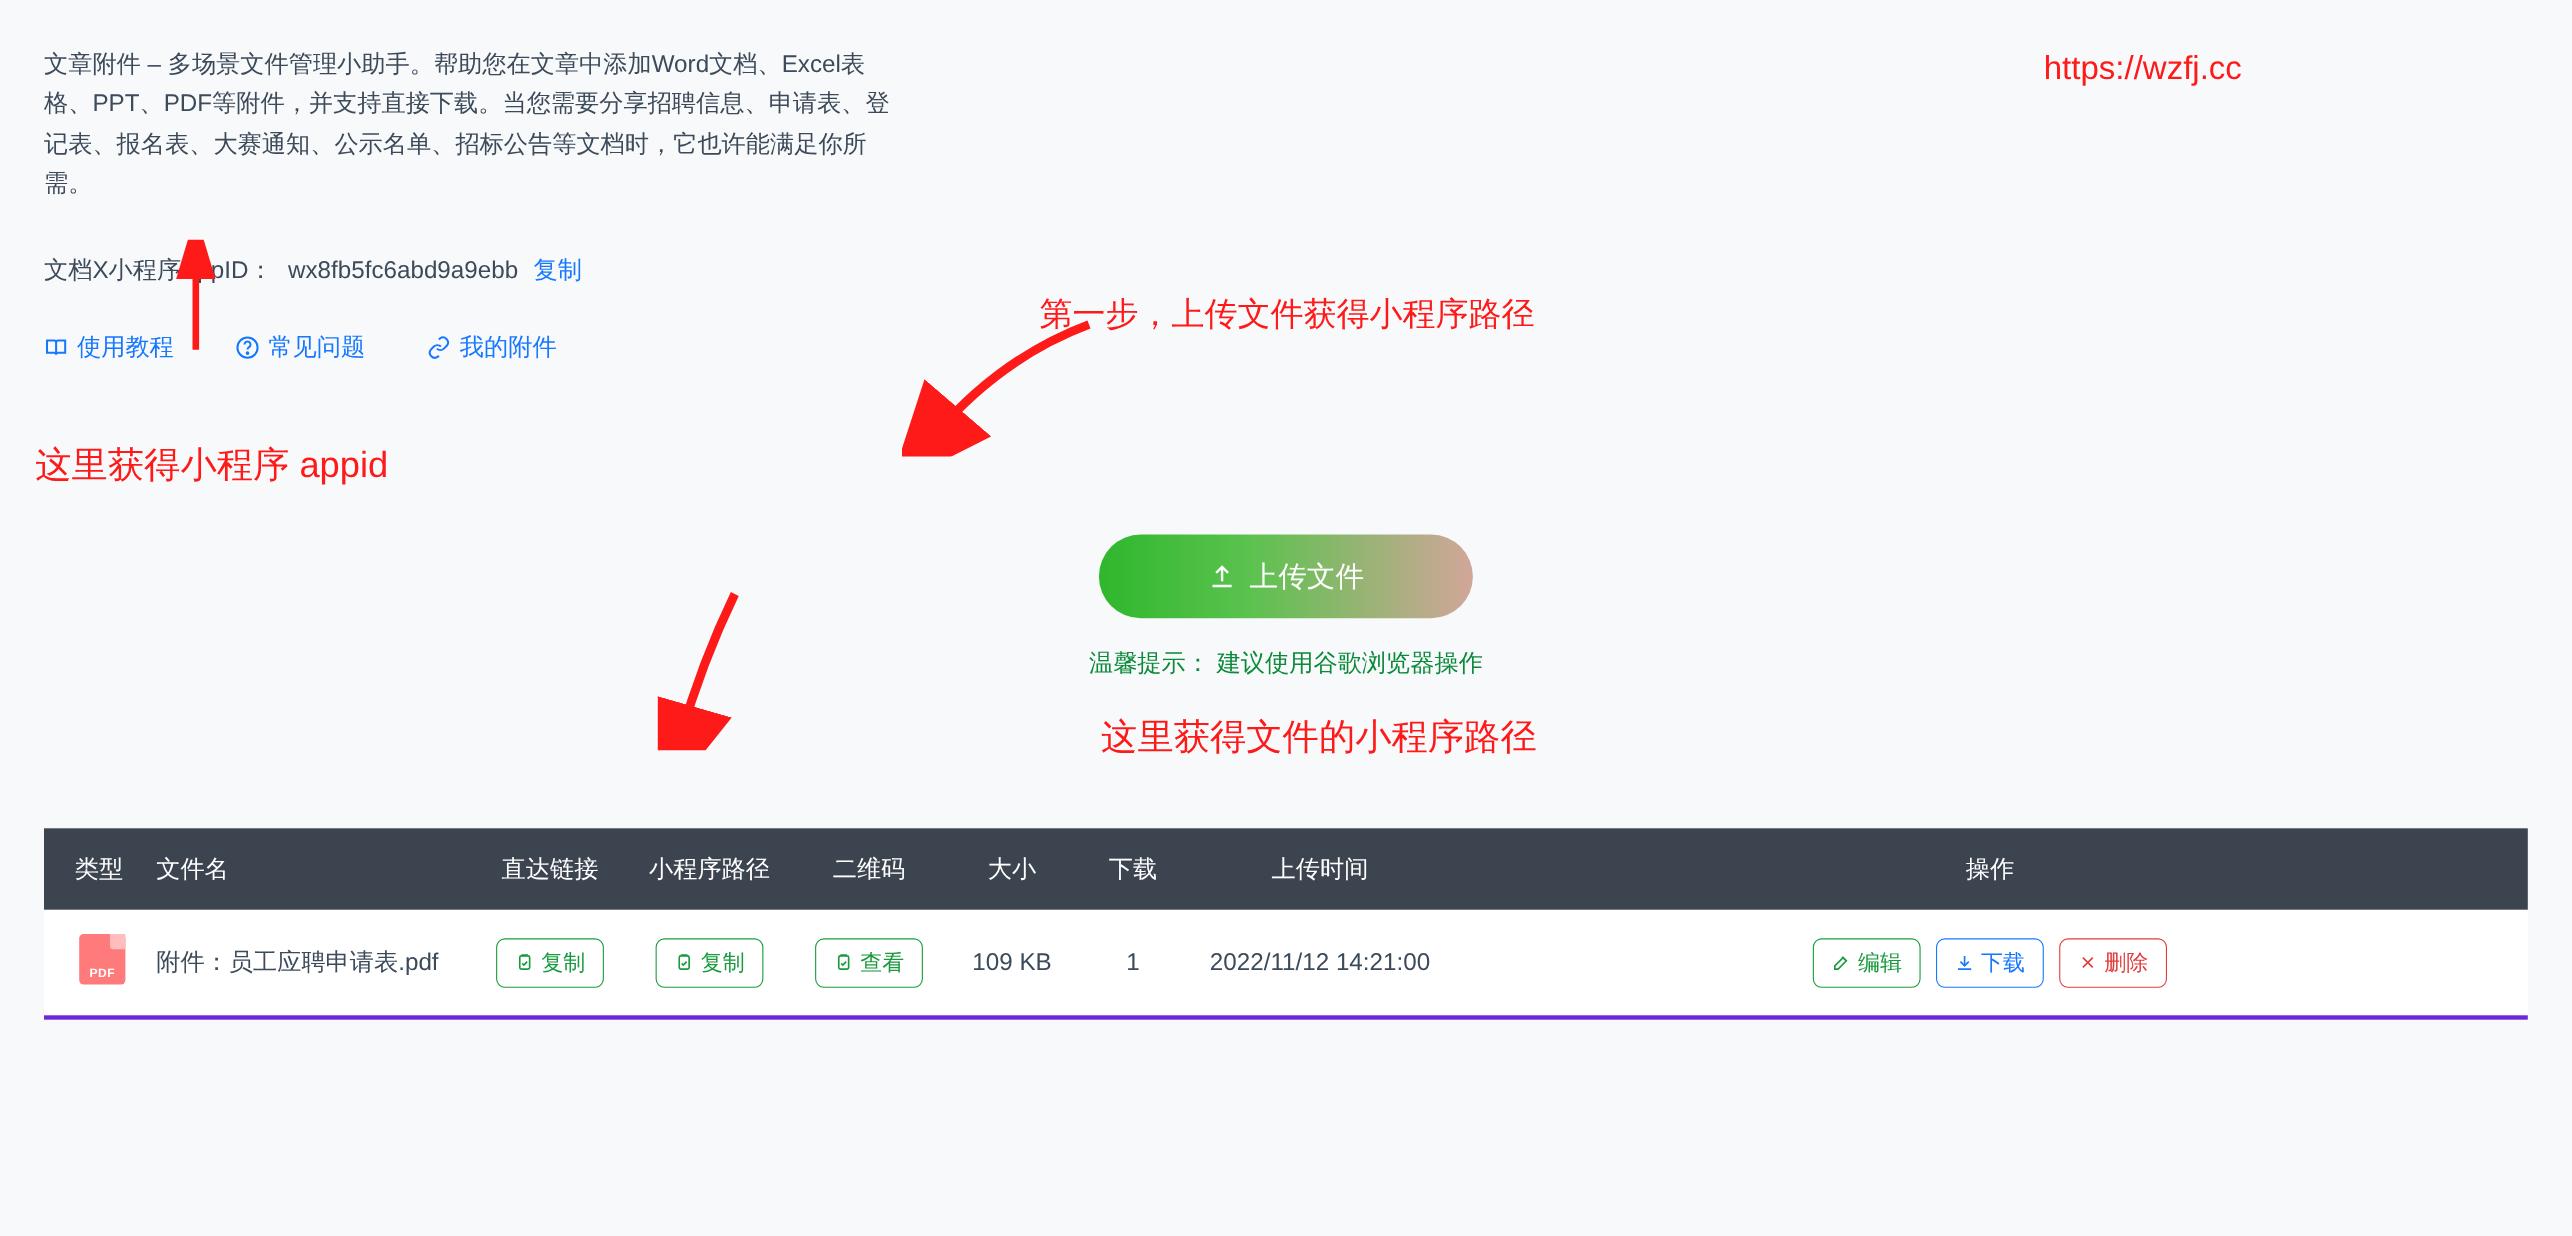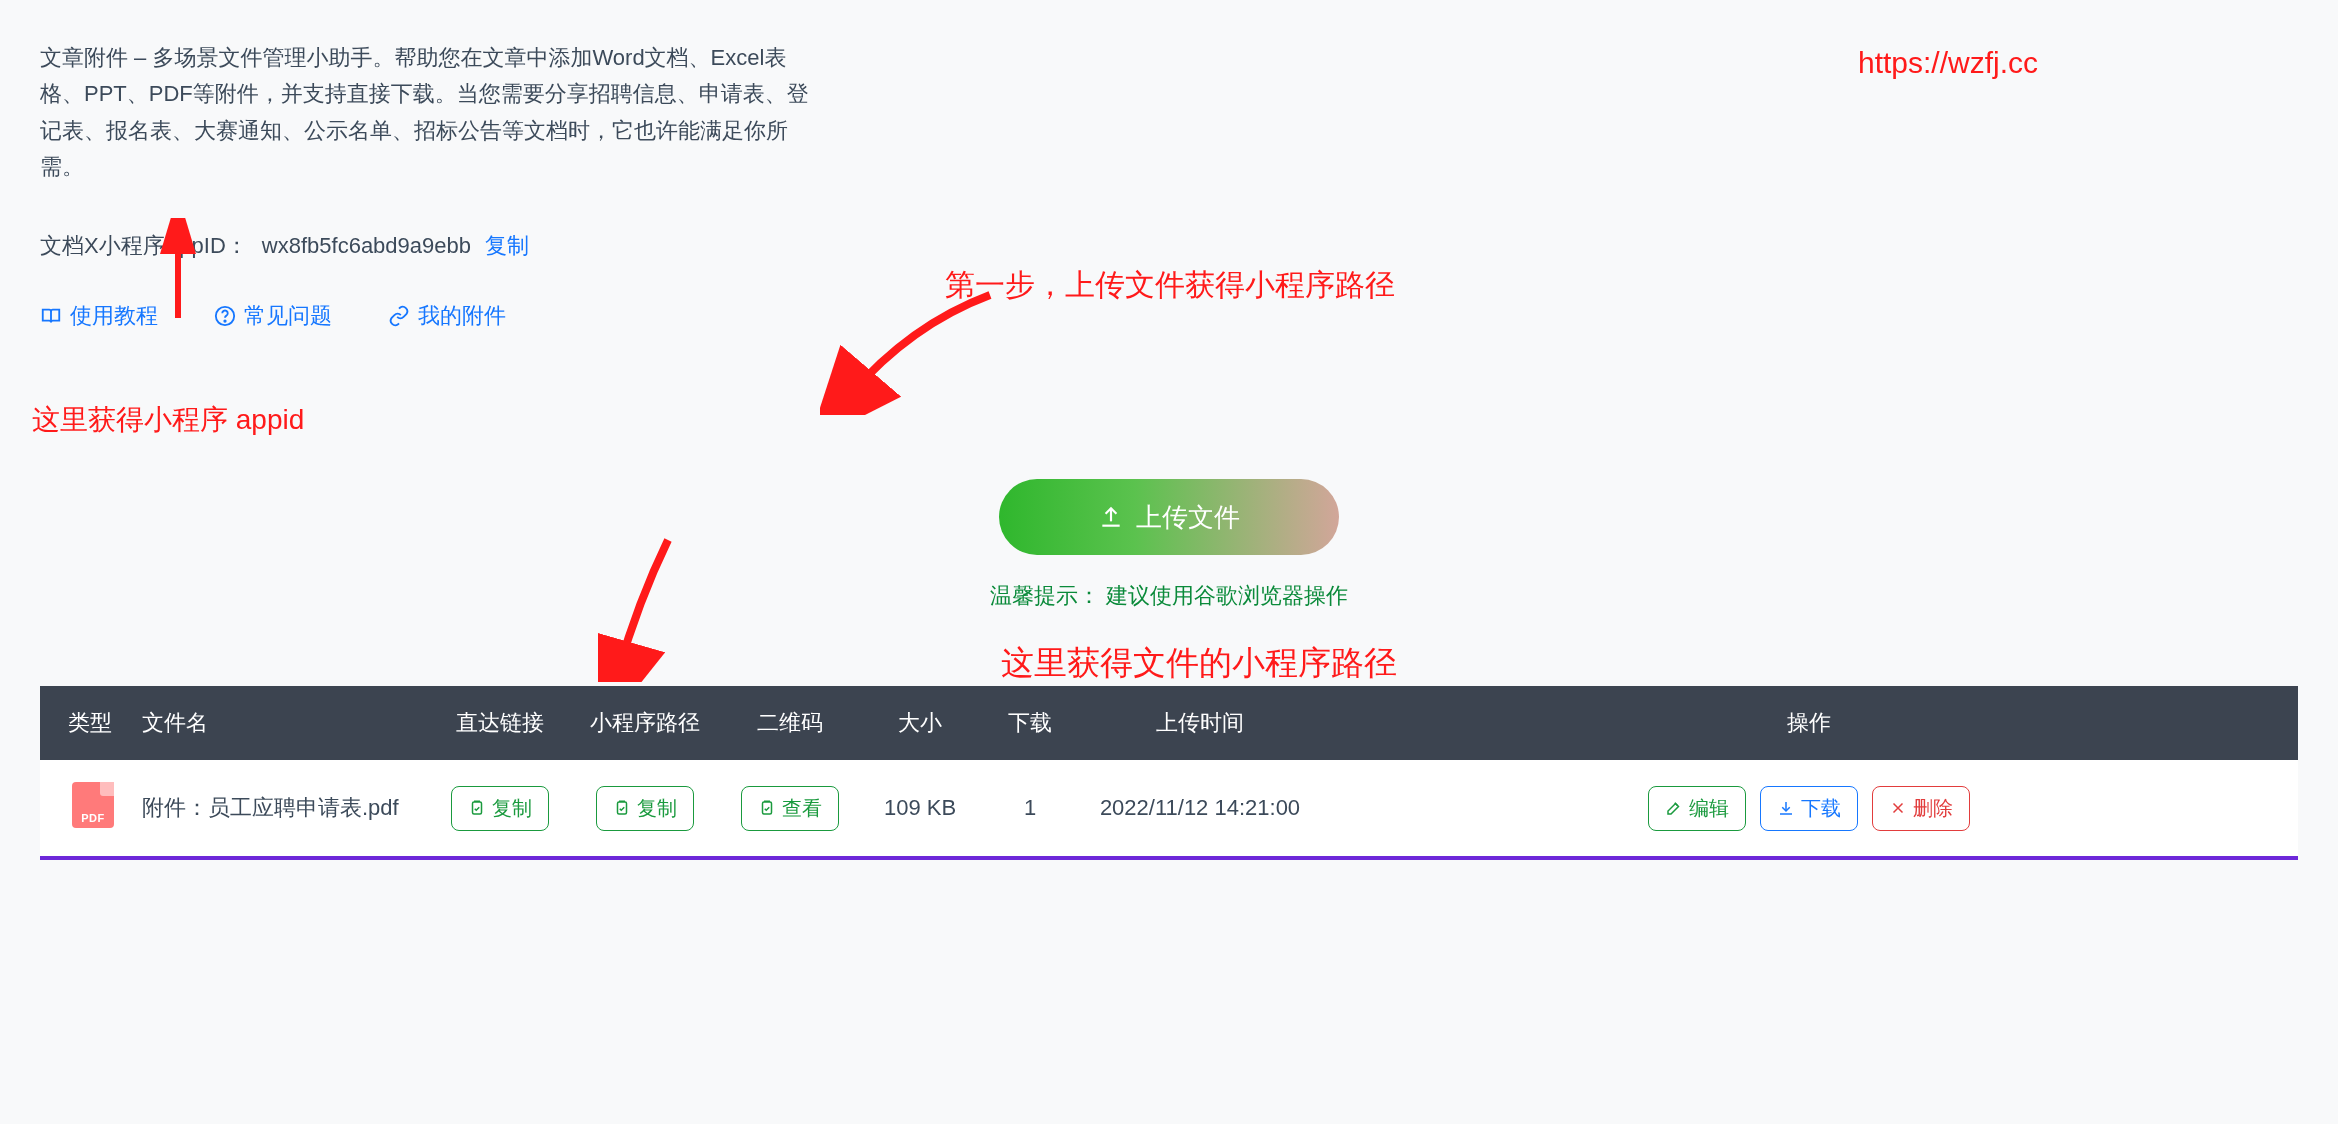--- a/index.html
+++ b/index.html
@@ -12,36 +12,36 @@
     width: 2338px;
   }
   .top-row { display: flex; justify-content: space-between; align-items: flex-start; }
   .desc-block { max-width: 780px; line-height: 1.65; font-size: 22px; color: #3c4a5a; }
   .url-annot { color: #ff1a1a; font-size: 30px; font-weight: 500; margin-right: 260px; margin-top: 6px; }
   .appid-row { margin-top: 46px; font-size: 22px; display: flex; align-items: center; gap: 14px; }
   .appid-row .copy-link { color: #1677ff; cursor: pointer; }
   .link-row { margin-top: 40px; display: flex; gap: 56px; align-items: center; }
   .link-item { color: #1677ff; display: inline-flex; align-items: center; gap: 8px; font-size: 22px; cursor: pointer; }
   .link-item svg { width: 22px; height: 22px; }
-  .annot-appid { color: #ff1a1a; font-size: 28px; font-weight: 500; margin-top: 70px; margin-left: -8px; }
+  .annot-appid { color: #ff1a1a; font-size: 33px; font-weight: 500; margin-top: 70px; margin-left: -8px; }
   .annot-step1 { color: #ff1a1a; font-size: 30px; font-weight: 500; position: absolute; left: 945px; top: 265px; }
   .annot-path { color: #ff1a1a; font-size: 33px; font-weight: 500; text-align: center; margin-top: 30px; }
   .upload-wrap { display: flex; flex-direction: column; align-items: center; margin-top: 40px; position: relative; }
   .upload-btn {
     width: 340px; height: 76px; border-radius: 40px;
     background: linear-gradient(90deg, #2fb72d 0%, #5bc24e 40%, #d2a69a 100%);
     color: #fff; font-size: 26px; font-weight: 500;
     display: flex; align-items: center; justify-content: center; gap: 12px;
     border: none; cursor: pointer;
   }
   .upload-btn svg { width: 26px; height: 26px; }
   .tip-row { margin-top: 26px; font-size: 22px; color: #0a8a3a; }
   .tip-row .tip-label { color: #0a8a3a; }
   .arrow-svg { position: absolute; pointer-events: none; }
-  .table-wrap { }
+  .table-wrap { margin-top: 60px; }
   table { width: 100%; border-collapse: collapse; background: #fff; }
   thead th {
     background: #3c4450; color: #fff; font-weight: 500; font-size: 22px;
     padding: 22px 12px; text-align: center;
   }
   thead th:first-child { text-align: left; padding-left: 28px; }
   thead th:nth-child(2) { text-align: left; }
   tbody td { padding: 22px 12px; text-align: center; font-size: 22px; color: #3c4a5a; border-bottom: 4px solid #6d28d9; }
   tbody td:first-child { padding-left: 28px; }
   tbody td:nth-child(2) { text-align: left; }

